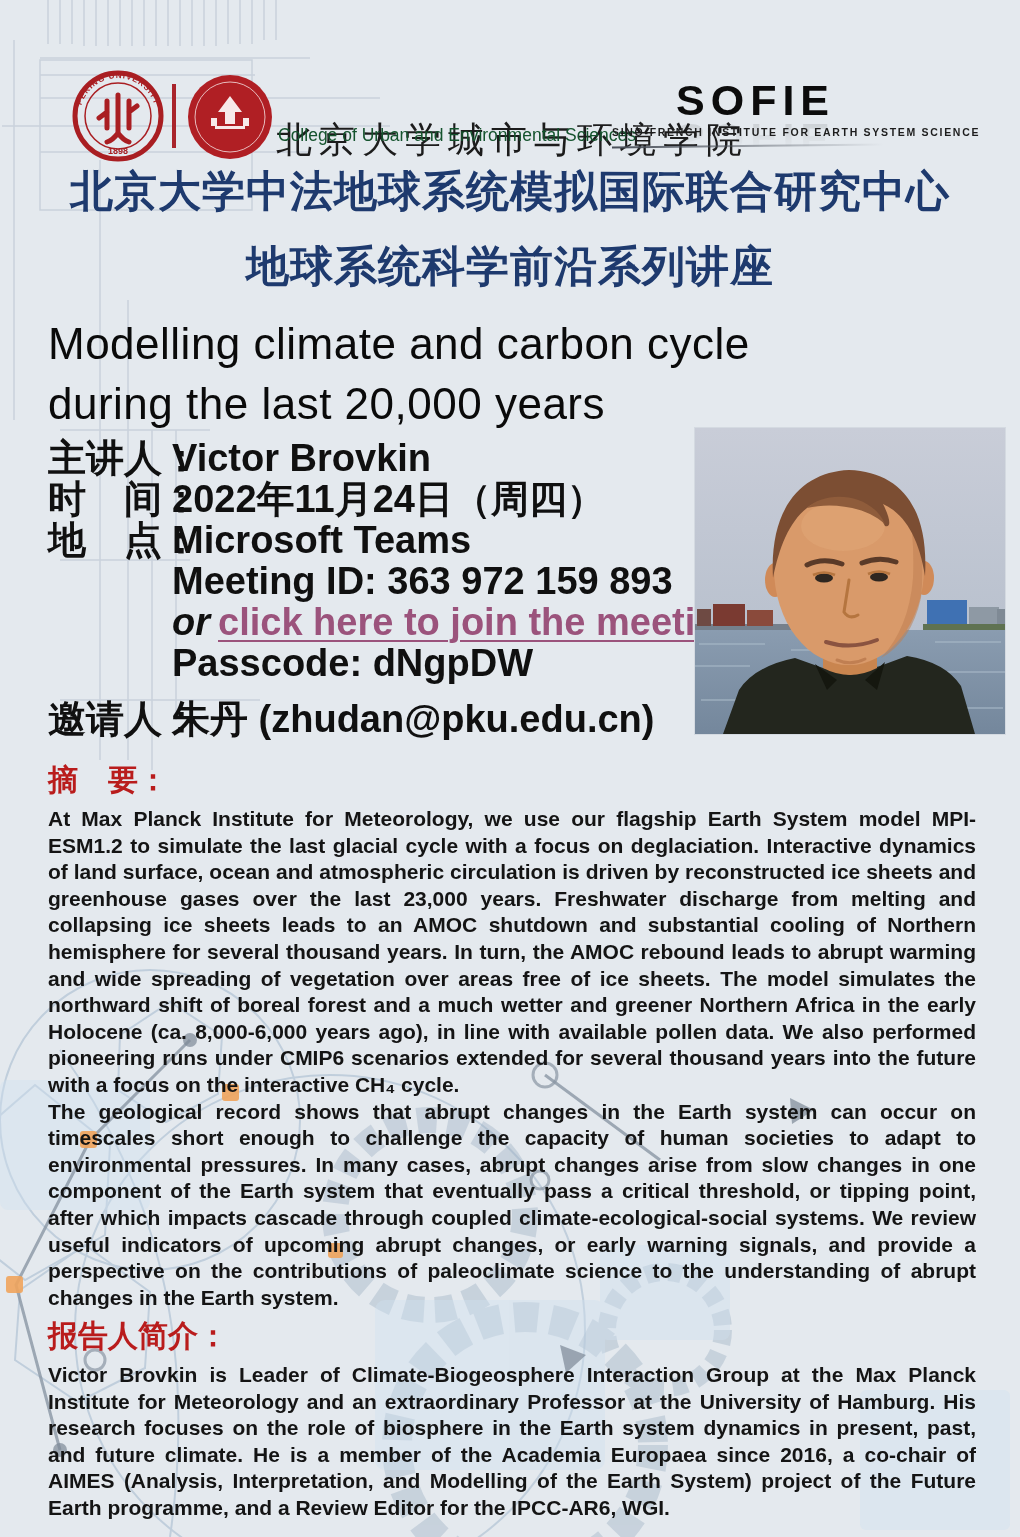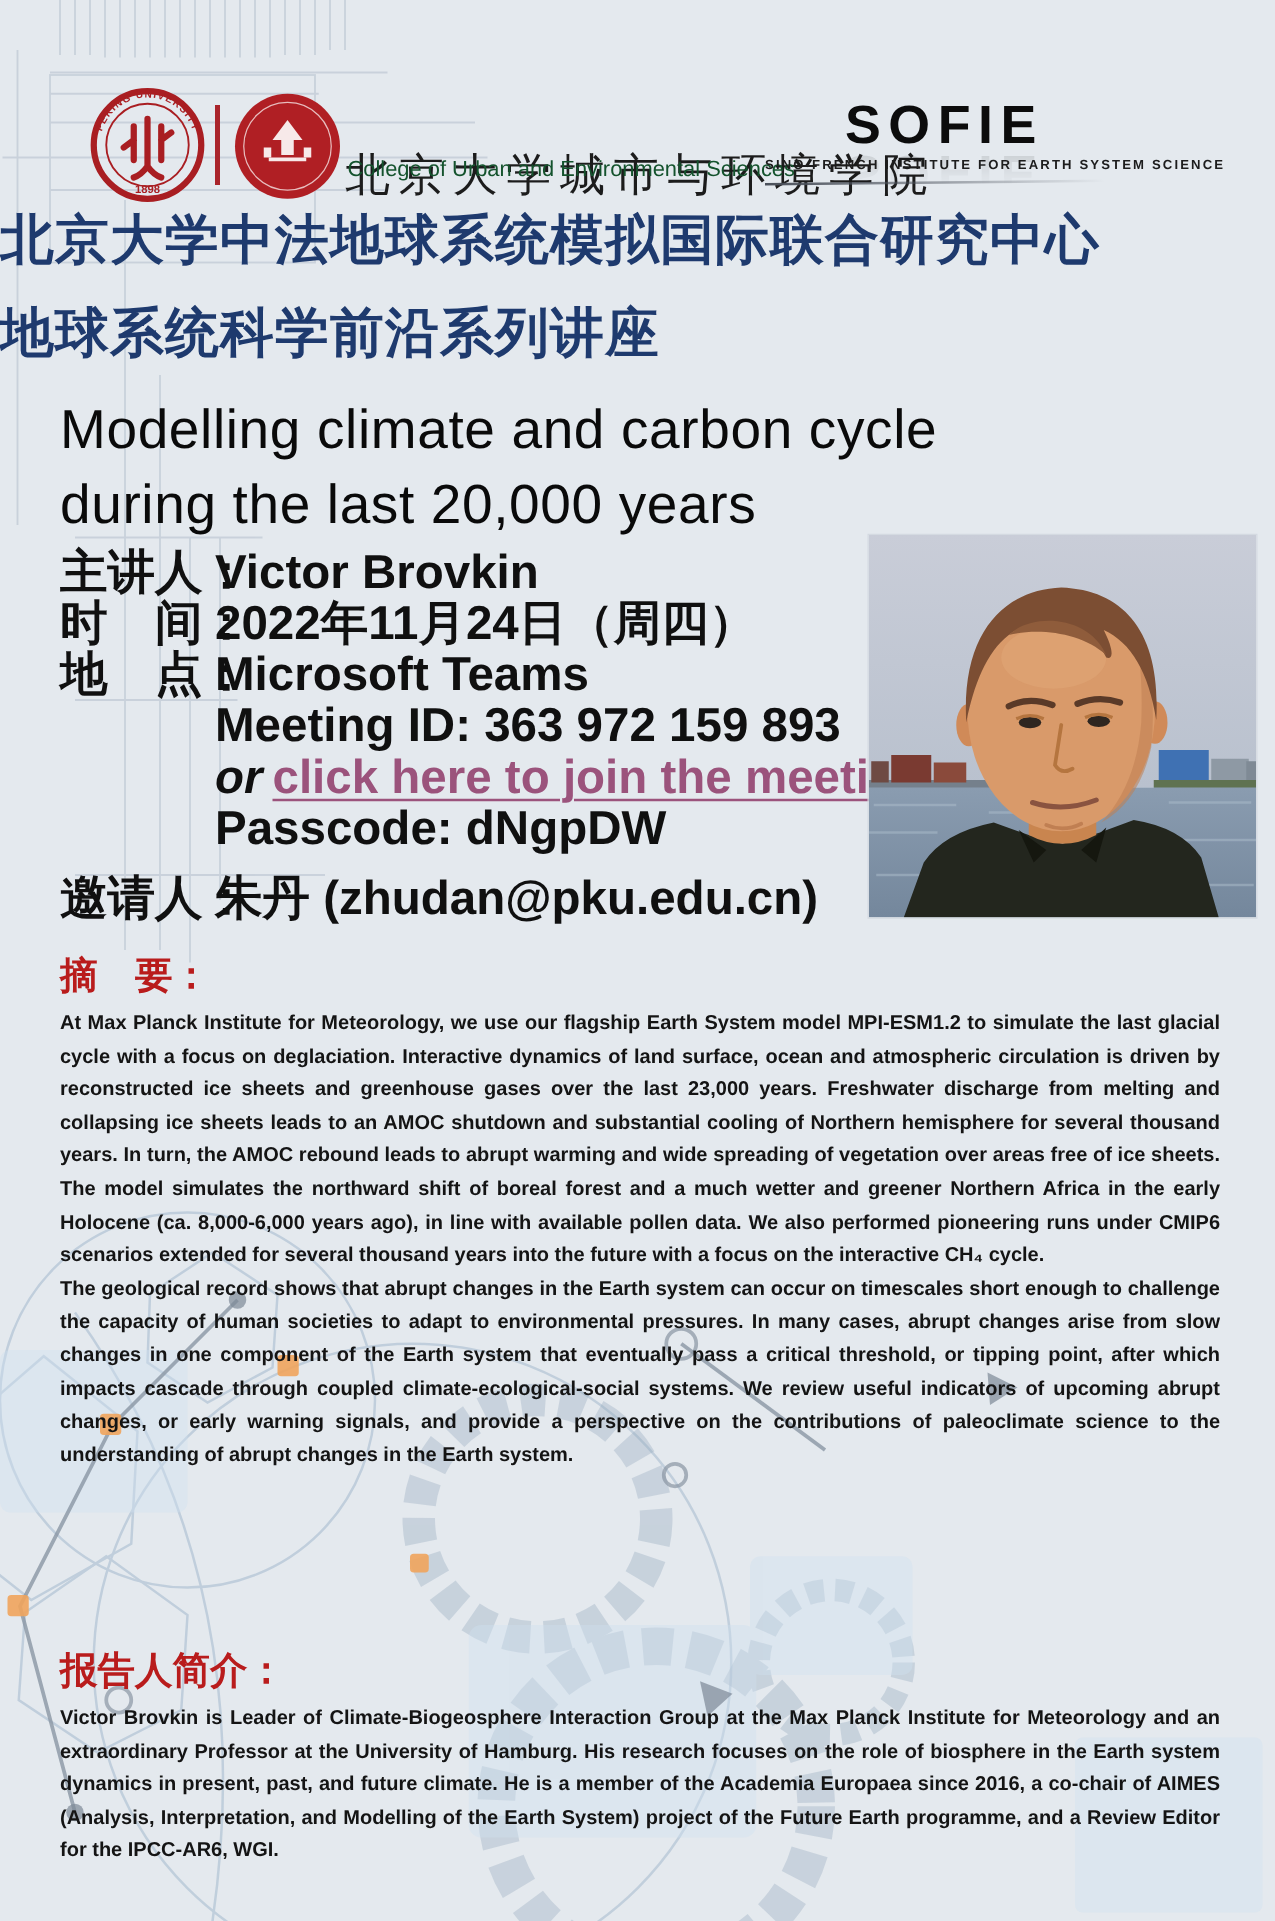--- a/index.html
+++ b/index.html
@@ -20,40 +20,40 @@
   .college-en{left:278px;top:125px;font-size:17.5px;color:#14532d;white-space:nowrap;}
   .sofie{left:676px;top:76px;font-size:43px;font-weight:bold;letter-spacing:6px;color:#0c0c0c;white-space:nowrap;}
   .sofie-reflect{left:676px;top:114px;font-size:43px;font-weight:bold;letter-spacing:6px;color:#0c0c0c;
     transform:scaleY(-1);opacity:.16;white-space:nowrap;
     -webkit-mask-image:linear-gradient(to top,rgba(0,0,0,.9),transparent 70%);
     mask-image:linear-gradient(to top,rgba(0,0,0,.9),transparent 70%);}
   .sofie-sub{left:612px;top:126px;font-size:10.5px;font-weight:bold;letter-spacing:1.7px;color:#1d1d1d;white-space:nowrap;}
   .sofie-line{left:612px;top:145px;width:272px;height:2px;
     background:linear-gradient(to right,#4a505a,rgba(74,80,90,0));transform:rotate(-.6deg);}
   
-  .series{left:0;width:1020px;text-align:left;font-weight:bold;color:#1e3a6e;font-size:43px;letter-spacing:1px;white-space:nowrap;}
+  .series{left:0;width:1020px;text-align:center;font-weight:bold;color:#1e3a6e;font-size:43px;letter-spacing:1px;white-space:nowrap;}
   .series1{top:163px;}
   .series2{top:238px;}
   .talk-title{left:48px;top:314px;font-size:44px;font-weight:normal;color:#0a0a0a;line-height:60px;letter-spacing:.5px;}
   
   .details{left:48px;top:440px;font-size:38px;font-weight:600;color:#101010;}
   .drow{display:flex;margin-bottom:5px;line-height:36px;white-space:nowrap;}
   .dlabel{width:124px;flex:0 0 124px;}
   .dindent{margin-left:124px;line-height:36px;margin-bottom:5px;white-space:nowrap;}
   .or-italic{font-style:italic;margin-right:8px;}
   .join-link{color:#9b537c;text-decoration:underline;text-underline-offset:5px;text-decoration-thickness:2px;cursor:pointer;}
   .host-row{margin-top:20px;}
   
   .portrait{left:695px;top:428px;width:310px;height:306px;outline:1px solid #d4dae1;}
   
   .sec-heading{left:48px;font-size:30px;font-weight:600;color:#b91c1c;white-space:nowrap;}
   .abstract-heading{top:760px;}
   .abstract-body{left:48px;top:806px;width:928px;height:512px;overflow:hidden;}
   .abstract-body p, .bio-body p{
-    margin:0;text-align:justify;font-size:16px;font-weight:bold;line-height:26.6px;color:#141414;}
+    margin:0;text-align:justify;font-size:21px;font-weight:bold;line-height:26.6px;color:#141414;}
   .bio-heading{top:1316px;}
   .bio-body{left:48px;top:1362px;width:928px;height:172px;overflow:hidden;}
 </style>
 </head>
 <body>
 
 <svg id="watermark" width="1020" height="1537" viewBox="0 0 1020 1537">
   <g stroke="#c3ccd7" stroke-width="1.5" fill="none" opacity=".8">
     <path d="M48,0V44 M60,0V44 M72,0V44 M84,0V46 M96,0V46 M108,0V46 M120,0V46 M132,0V46 M144,0V46 M156,0V46 M168,0V46 M180,0V46 M192,0V46 M204,0V46 M216,0V46 M228,0V44 M240,0V44 M252,0V44 M264,0V40 M276,0V40"></path>
     <path d="M40,58H310 M40,75H255 M40,98H380 M2,126H390 M40,152H310"></path>

